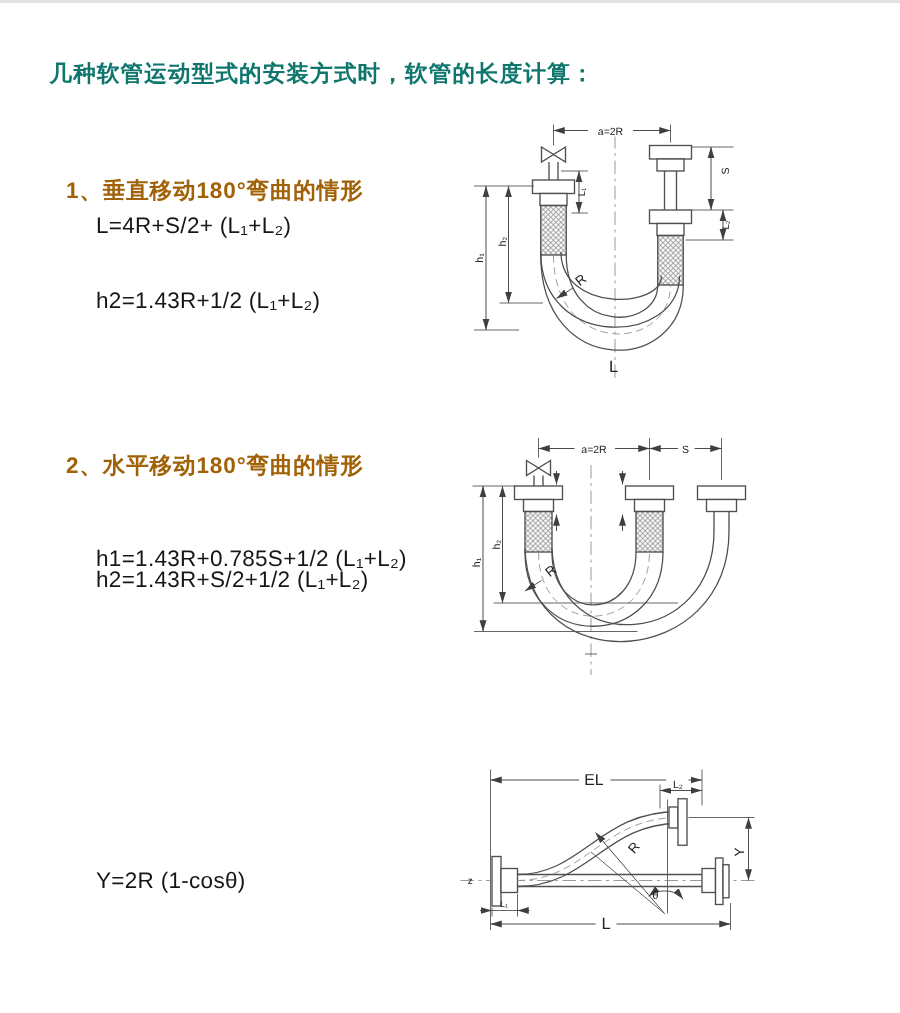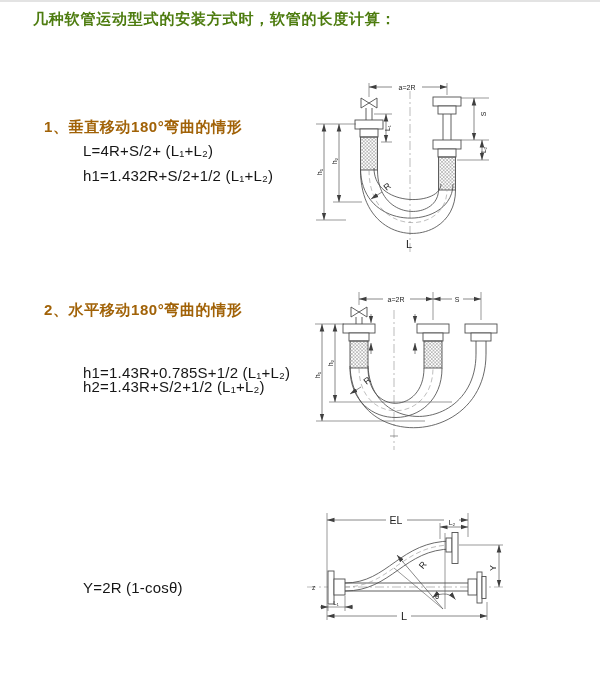--- a/index.html
+++ b/index.html
@@ -2,30 +2,30 @@
 <html><head>
 <meta charset="utf-8">
 <style>
   html,body{margin:0;padding:0;background:#ffffff;}
   .page{
     position:relative;width:600px;height:675px;background:#ffffff;
     font-family:"Liberation Sans","DejaVu Sans",sans-serif;color:#1c1c1c;
     border-top:2px solid #e3e3e3;box-sizing:border-box;overflow:hidden;
   }
   .title{
-    position:absolute;left:33px;top:8px;font-size:15px;font-weight:600;
-    letter-spacing:0.8px;color:#4d7c0f;white-space:nowrap;
+    position:absolute;left:33px;top:38px;font-size:15px;font-weight:600;
+    letter-spacing:0.8px;color:#0f766e;white-space:nowrap;
   }
   .heading{
     position:absolute;left:44px;font-size:15px;font-weight:600;color:#a16207;
     letter-spacing:0.6px;white-space:nowrap;
   }
   .formula{
     position:absolute;left:64px;font-size:15px;color:#161616;
-    letter-spacing:0.2px;white-space:nowrap;margin-left:19px;
+    letter-spacing:0.2px;white-space:nowrap;
   }
   .t-s1h{top:116px}.t-s1f1{top:140px}.t-s1f2{top:165px}.t-s1f3{top:190px}
   .t-s2h{top:299px}.t-s2f1{top:336px}.t-s2f2{top:362px}.t-s2f3{top:376px}
   .t-s3h{top:524px}.t-s3f1{top:551px}.t-s3f2{top:577px}.t-s3f3{top:601px}
   svg{position:absolute;overflow:visible;}
   .d1{left:300px;top:70px;}
   .d2{left:300px;top:282px;}
   .d3{left:300px;top:503px;}
   .ln{stroke:#4f4f4f;stroke-width:0.9;fill:none;}
   .thin{stroke:#565656;stroke-width:0.6;fill:none;}
@@ -41,21 +41,21 @@
 </style>
 </head>
 <body>
 
 <div class="page">
 
   <div class="title">几种软管运动型式的安装方式时，软管的长度计算：</div>
 
   <div class="heading t-s1h">1、垂直移动180°弯曲的情形</div>
   <div class="formula t-s1f1">L=4R+S/2+ (L₁+L₂)</div>
-  <div class="formula t-s1f2">h1=1.432R+S/2+1/2 (L₁+L₂)</div>
+  <div class="formula t-s1f3">h2=1.43R+1/2 (L₁+L₂)</div>
 
   <div class="heading t-s2h">2、水平移动180°弯曲的情形</div>
   <div class="formula t-s2f2">h1=1.43R+0.785S+1/2 (L₁+L₂)</div>
   <div class="formula t-s2f3">h2=1.43R+S/2+1/2 (L₁+L₂)</div>
 
   <div class="formula t-s3f2">Y=2R (1-cosθ)</div>
 
   <svg class="d1" width="260" height="192" viewBox="300 70 260 192">
     <defs>
       <marker id="are" markerWidth="9" markerHeight="7" refX="7.5" refY="3" orient="auto" markerUnits="userSpaceOnUse">

